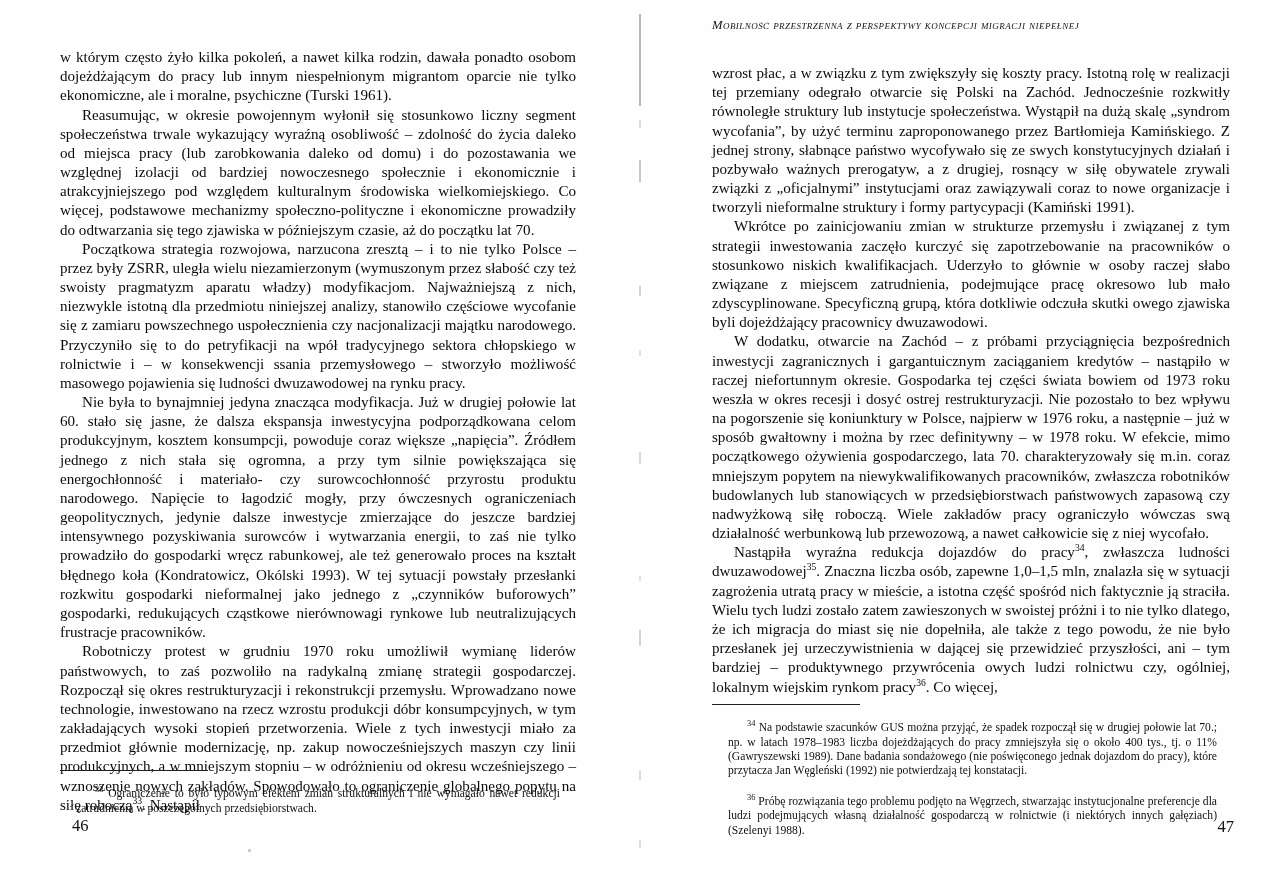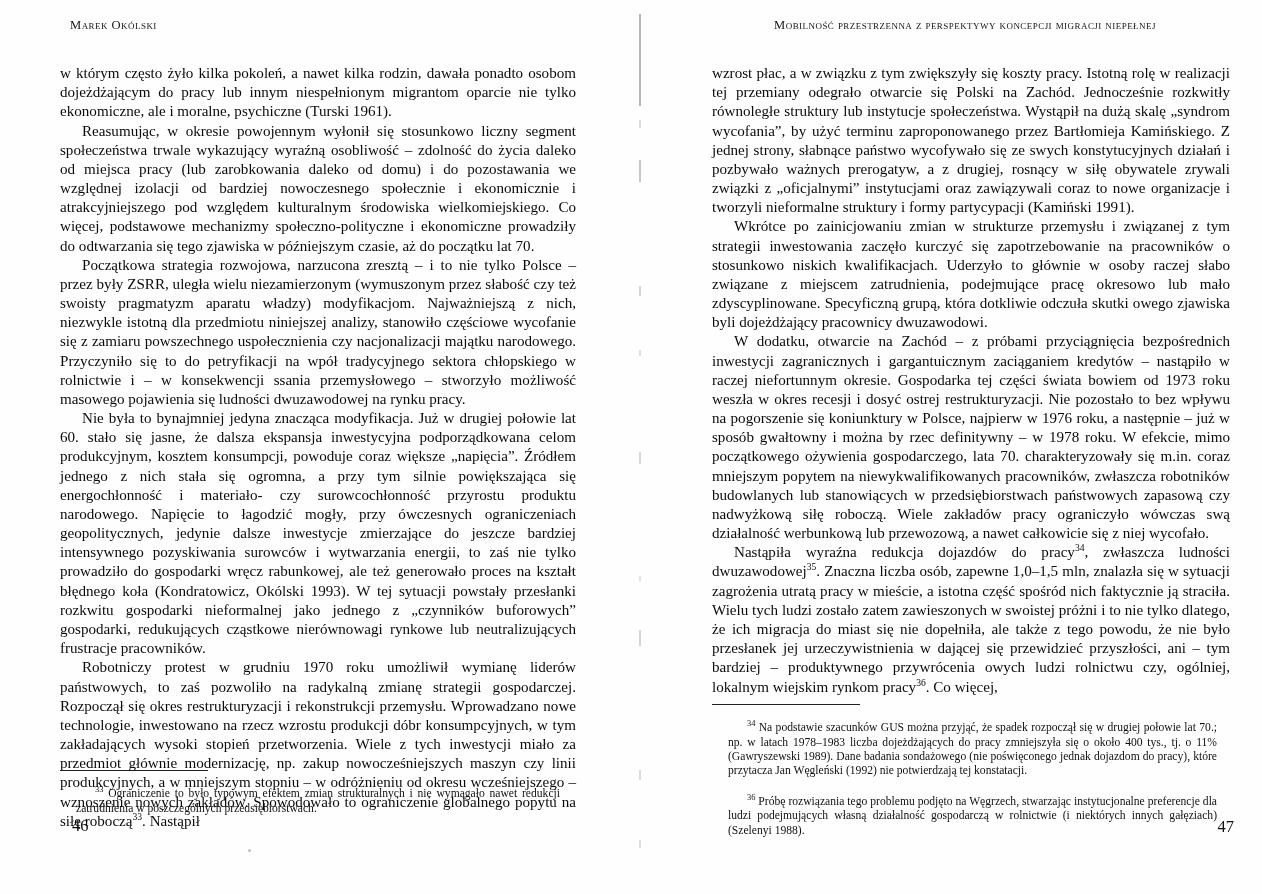--- a/index.html
+++ b/index.html
@@ -52,21 +52,21 @@
 
   .running-head {
     font-variant: small-caps;
     font-size: 12.6px;
     letter-spacing: 0.45px;
     color: #141414;
     white-space: nowrap;
     height: 16px;
   }
   .running-head.left  { text-align: left;  padding-left: 10px; }
-  .running-head.right { text-align: center; padding-right: 14px; }
+  .running-head.right { text-align: left; padding-right: 14px; font-style: italic; }
 
   .body-col {
     margin-top: 30px;
     font-size: 15.1px;
     line-height: 19.17px;
     text-align: justify;
     text-justify: inter-word;
     hyphens: none;
     color: #0a0a0a;
   }
@@ -139,21 +139,20 @@
     <i style="top:452px;height:12px;opacity:.55;"></i>
     <i style="top:576px;height:5px;opacity:.4;"></i>
     <i style="top:630px;height:16px;opacity:.6;"></i>
     <i style="top:770px;height:10px;opacity:.5;"></i>
     <i style="top:840px;height:8px;opacity:.45;"></i>
 
   </div>
 
   <div class="page page-left">
 
-    <div class="running-head left">Marek Okólski</div>
 
     <div class="body-col">
       <p class="noindent">w którym często żyło kilka pokoleń, a nawet kilka rodzin, dawała ponadto osobom dojeżdżającym do pracy lub innym niespełnionym migrantom oparcie nie tylko ekonomiczne, ale i moralne, psychiczne (Turski 1961).</p>
       <p>Reasumując, w okresie powojennym wyłonił się stosunkowo liczny segment społeczeństwa trwale wykazujący wyraźną osobliwość – zdolność do życia daleko od miejsca pracy (lub zarobkowania daleko od domu) i do pozostawania we względnej izolacji od bardziej nowoczesnego społecznie i ekonomicznie i atrakcyjniejszego pod względem kulturalnym środowiska wielkomiejskiego. Co więcej, podstawowe mechanizmy społeczno-polityczne i ekonomiczne prowadziły do odtwarzania się tego zjawiska w późniejszym czasie, aż do początku lat 70.</p>
       <p>Początkowa strategia rozwojowa, narzucona zresztą – i to nie tylko Polsce – przez były ZSRR, uległa wielu niezamierzonym (wymuszonym przez słabość czy też swoisty pragmatyzm aparatu władzy) modyfikacjom. Najważniejszą z nich, niezwykle istotną dla przedmiotu niniejszej analizy, stanowiło częściowe wycofanie się z zamiaru powszechnego uspołecznienia czy nacjonalizacji majątku narodowego. Przyczyniło się to do petryfikacji na wpół tradycyjnego sektora chłopskiego w rolnictwie i – w konsekwencji ssania przemysłowego – stworzyło możliwość masowego pojawienia się ludności dwuzawodowej na rynku pracy.</p>
       <p>Nie była to bynajmniej jedyna znacząca modyfikacja. Już w drugiej połowie lat 60. stało się jasne, że dalsza ekspansja inwestycyjna podporządkowana celom produkcyjnym, kosztem konsumpcji, powoduje coraz większe „napięcia”. Źródłem jednego z nich stała się ogromna, a przy tym silnie powiększająca się energochłonność i materiało- czy surowcochłonność przyrostu produktu narodowego. Napięcie to łagodzić mogły, przy ówczesnych ograniczeniach geopolitycznych, jedynie dalsze inwestycje zmierzające do jeszcze bardziej intensywnego pozyskiwania surowców i wytwarzania energii, to zaś nie tylko prowadziło do gospodarki wręcz rabunkowej, ale też generowało proces na kształt błędnego koła (Kondratowicz, Okólski 1993). W tej sytuacji powstały przesłanki rozkwitu gospodarki nieformalnej jako jednego z „czynników buforowych” gospodarki, redukujących cząstkowe nierównowagi rynkowe lub neutralizujących frustracje pracowników.</p>
       <p><span>Robotniczy protest w grudniu 1970 roku umożliwił wymianę liderów państwowych, to zaś pozwoliło na radykalną zmianę strategii gospodarczej. Rozpoczął się okres restrukturyzacji i rekonstrukcji przemysłu. Wprowadzano nowe technologie, inwestowano na rzecz wzrostu produkcji dóbr konsumpcyjnych, w tym zakładających wysoki stopień przetworzenia. Wiele z tych inwestycji miało za przedmiot głównie modernizację, np. zakup nowocześniejszych maszyn czy linii produkcyjnych, a w mniejszym stopniu – w odróżnieniu od okresu wcześniejszego – wznoszenie nowych zakładów. Spowodowało to ograniczenie globalnego popytu na siłę roboczą</span><sup>33</sup><span>. Nastąpił</span></p>
     </div>
 
     <div class="footnotes">

